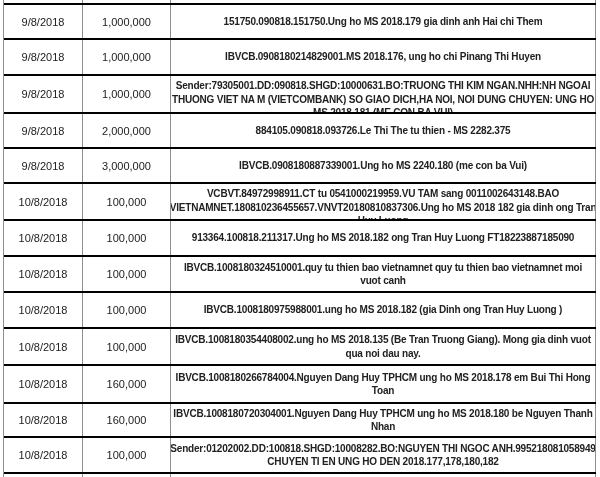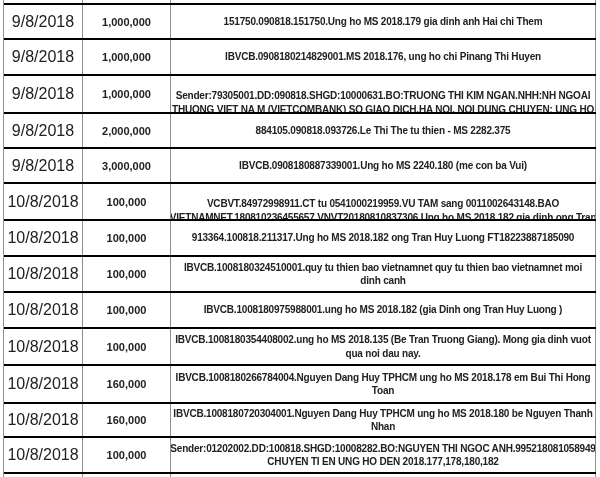--- a/index.html
+++ b/index.html
@@ -32,35 +32,34 @@
   }
   .cell {
     border-right: 1px solid #8f8f8f;
     box-sizing: border-box;
     display: flex;
     align-items: center;
     justify-content: center;
     overflow: hidden;
   }
   .cell-date {
-    font-size: 16px;
+    font-size: 11px;
   }
   .cell-amount {
     font-size: 11px;
-    font-weight: bold;
   }
   .cell-desc {
     flex-direction: column;
     font-size: 10px;
     letter-spacing: -0.2px;
     font-weight: bold;
   }
   .row.clipped .cell-desc {
     justify-content: flex-start;
-    padding-top: 13px;
+    padding-top: 3px;
   }
   .line {
     line-height: 13.5px;
     white-space: nowrap;
     text-align: center;
   }
 </style>
 </head>
 <body>
 
@@ -122,21 +121,21 @@
     <div class="cell cell-amount">100,000</div>
     <div class="cell cell-desc">
         <div class="line">913364.100818.211317.Ung ho MS 2018.182 ong Tran Huy Luong FT18223887185090</div>
       </div>
   </div>
     <div class="row" style="height: 36px;">
     <div class="cell cell-date">10/8/2018</div>
     <div class="cell cell-amount">100,000</div>
     <div class="cell cell-desc">
         <div class="line">IBVCB.1008180324510001.quy tu thien bao vietnamnet quy tu thien bao vietnamnet moi</div>
-        <div class="line">dinh canh</div>
+        <div class="line">vuot canh</div>
       </div>
   </div>
     <div class="row" style="height: 36px;">
     <div class="cell cell-date">10/8/2018</div>
     <div class="cell cell-amount">100,000</div>
     <div class="cell cell-desc">
         <div class="line">IBVCB.1008180975988001.ung ho MS 2018.182 (gia Dinh ong Tran Huy Luong )</div>
       </div>
   </div>
     <div class="row" style="height: 37px;">

